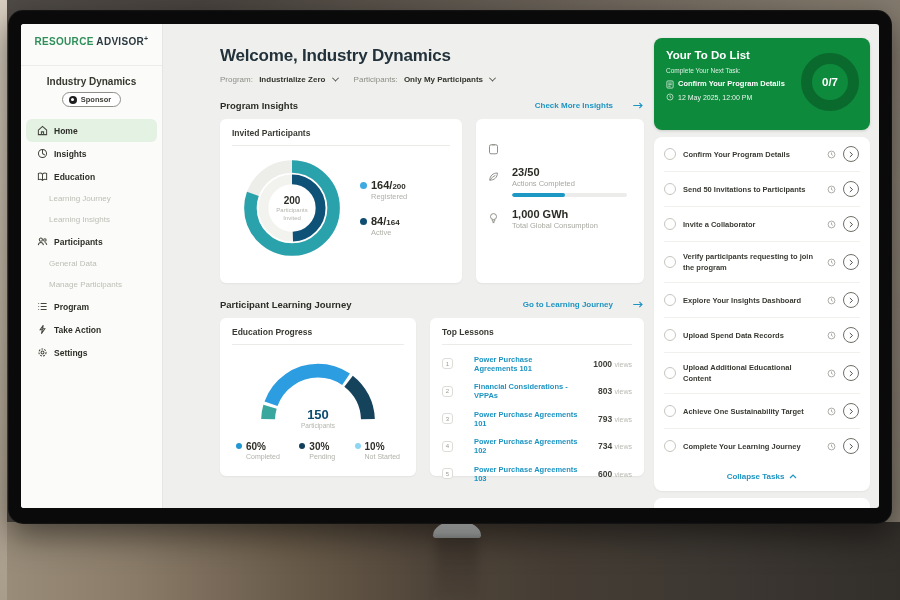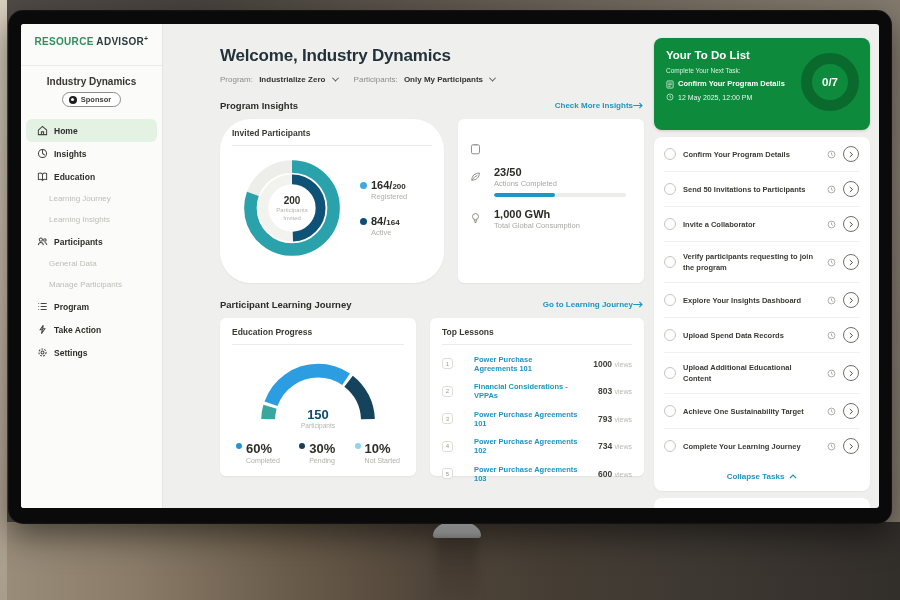--- a/index.html
+++ b/index.html
@@ -49,27 +49,27 @@
   
   .main { flex:1; display:flex; padding-left:13px; }
   .content { width:468px; flex:0 0 468px;padding-left:44px; }
   h1.welcome { margin-top:22px; font-size:17px; font-weight:800; color:#22313a; letter-spacing:-0.2px; }
   .filters { display:flex; gap:16px; margin-top:9px; font-size:8px; align-items:center; }
   .filters .lab { color:#8d8d87; }
   .filters .val { font-weight:700; color:#33332e; margin-left:4px; }
   .chev { display:inline-block; width:5px; height:5px; border-right:1.3px solid #55554f; border-bottom:1.3px solid #55554f; transform:rotate(45deg) translate(-1px,-1px); margin-left:5px; }
   .sec-row { display:flex; justify-content:space-between; align-items:center; margin-top:16px; }
   .sec-title { font-size:9.5px; font-weight:800; color:#2c2c27; }
-  .sec-link { font-size:8px; font-weight:700; color:#1e94c2; display:flex; align-items:center; gap:0; cursor:pointer; }
+  .sec-link { font-size:8px; font-weight:700; color:#1e94c2; display:flex; align-items:center; gap:20px; cursor:pointer; }
   .cards { display:flex; gap:14px; margin-top:8px; }
   .card { background:#fff; border-radius:6px; box-shadow:0 1px 2px rgba(0,0,0,0.05); padding:9px 12px 10px; }
   .card-title { font-size:8.5px; font-weight:700; color:#3a3a34; padding-bottom:7px; border-bottom:1px solid #ebebe7; }
 
   
-  .card.invited { width:224px; height:164px;border-radius:31px; }
+  .card.invited { width:242px; height:164px; }
   .inv-body { display:flex; align-items:center; margin-top:10px; }
   .donut-wrap { position:relative; width:104px; height:104px; margin-left:8px; }
   .donut-center { position:absolute; inset:0; display:flex; flex-direction:column; align-items:center; justify-content:center; text-align:center; }
   .donut-center .v { font-size:10px; font-weight:800; color:#2e2e29; }
   .donut-center .l { font-size:6px; color:#b4b4ae; line-height:8px; }
   .inv-legend { margin-left:16px; }
   .leg-item { margin-bottom:14px; position:relative; padding-left:11px; }
   .leg-item:last-child { margin-bottom:0; }
   .leg-dot { position:absolute; left:0; top:3px; width:7px; height:7px; border-radius:50%; }
   .leg-val { font-size:11px; font-weight:800; color:#2b2b26; }
@@ -87,21 +87,21 @@
 
   
   .card.edu { width:196px; height:158px; }
   .gauge-wrap { position:relative; width:128px; height:66px; margin:14px auto 0; }
   .gauge-center { position:absolute; left:0; right:0; bottom:-4px; text-align:center; }
   .gauge-center .v { font-size:13px; font-weight:800; color:#0c4a6e; }
   .gauge-center .l { font-size:6.5px; color:#b4b4ae; }
   .edu-legend { display:flex; justify-content:space-between; margin-top:16px; padding:0 4px; }
   .eleg { position:relative; padding-left:10px; }
   .eleg .d { position:absolute; left:0; top:2px; width:6px; height:6px; border-radius:50%; }
-  .eleg .p { font-size:13px; font-weight:800; color:#2e2e29; }
+  .eleg .p { font-size:10px; font-weight:800; color:#2e2e29; }
   .eleg .t { font-size:7px; color:#b0b0aa; margin-top:1px; }
 
   
   .card.lessons { flex:1; height:158px; }
   .lrow { display:grid; grid-template-columns:12px 1fr auto; column-gap:20px; align-items:center; margin-top:9.5px; }
   .rank { width:11px; height:11px; border:1px solid #ddddd8; border-radius:3px; font-size:6px; color:#9a9a94; display:flex; align-items:center; justify-content:center; background:#fff; }
   .ltitle { font-size:7.5px; font-weight:700; color:#1e94c2; cursor:pointer; }
   .lviews { font-size:8.5px; font-weight:800; color:#3e3e38; }
   .lviews .sfx { font-size:7px; font-weight:400; color:#b9b9b3; }
 

